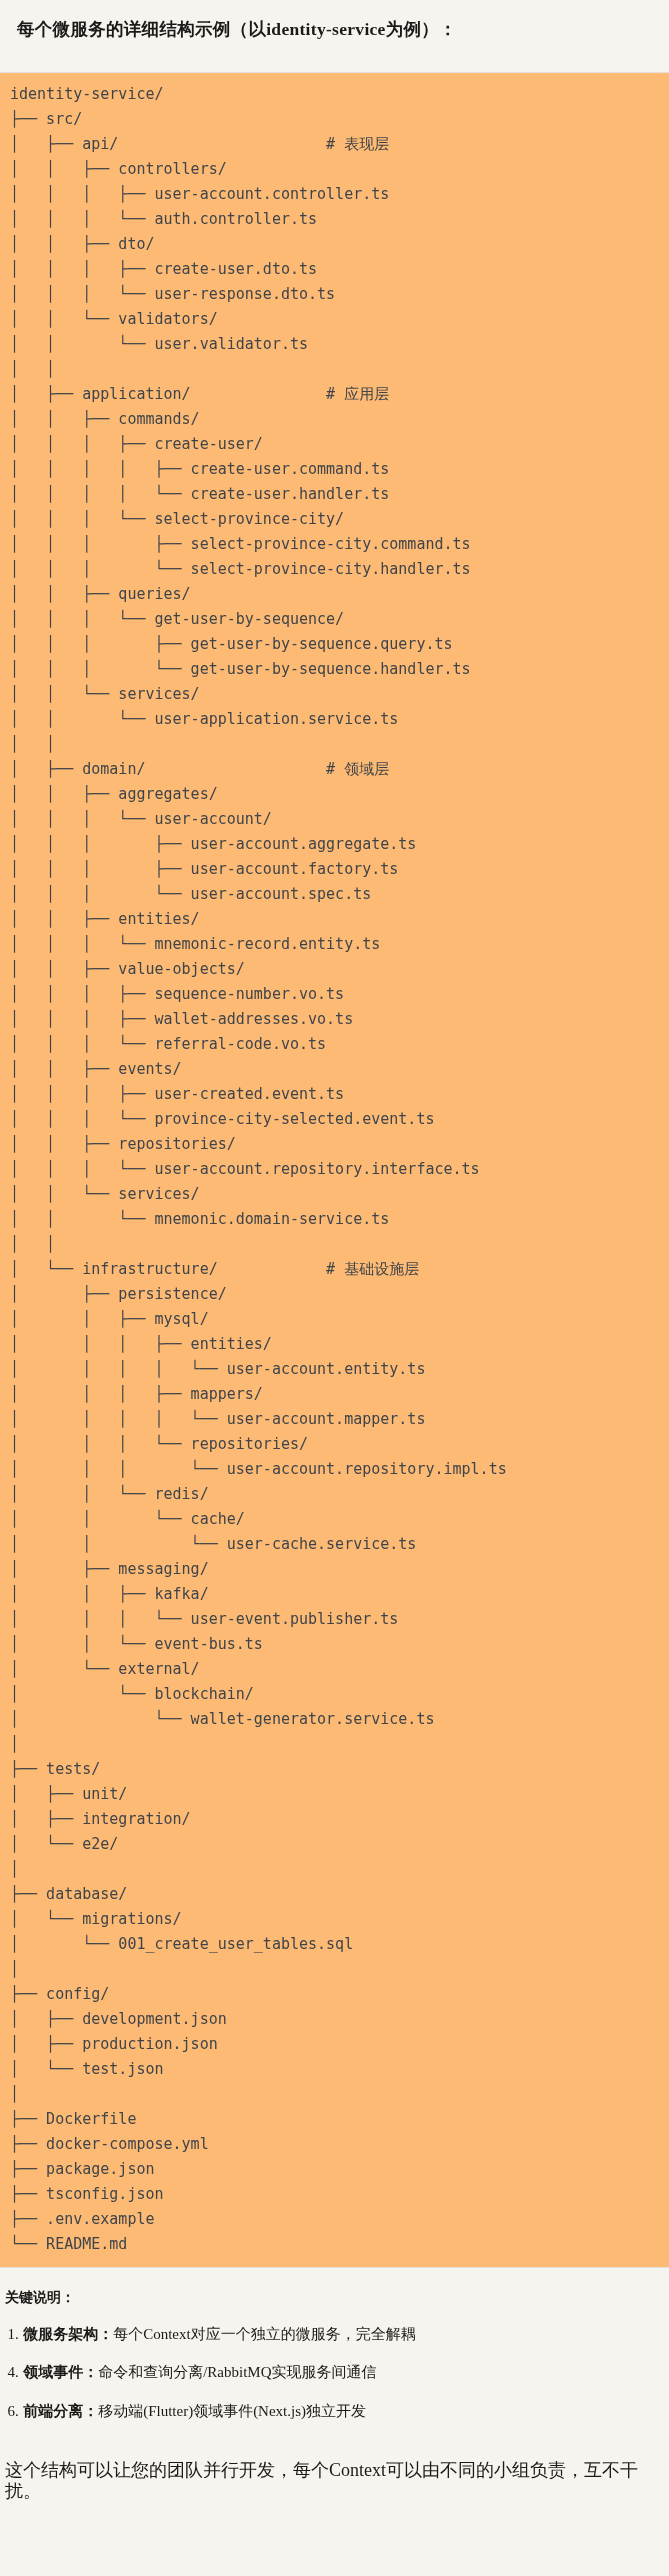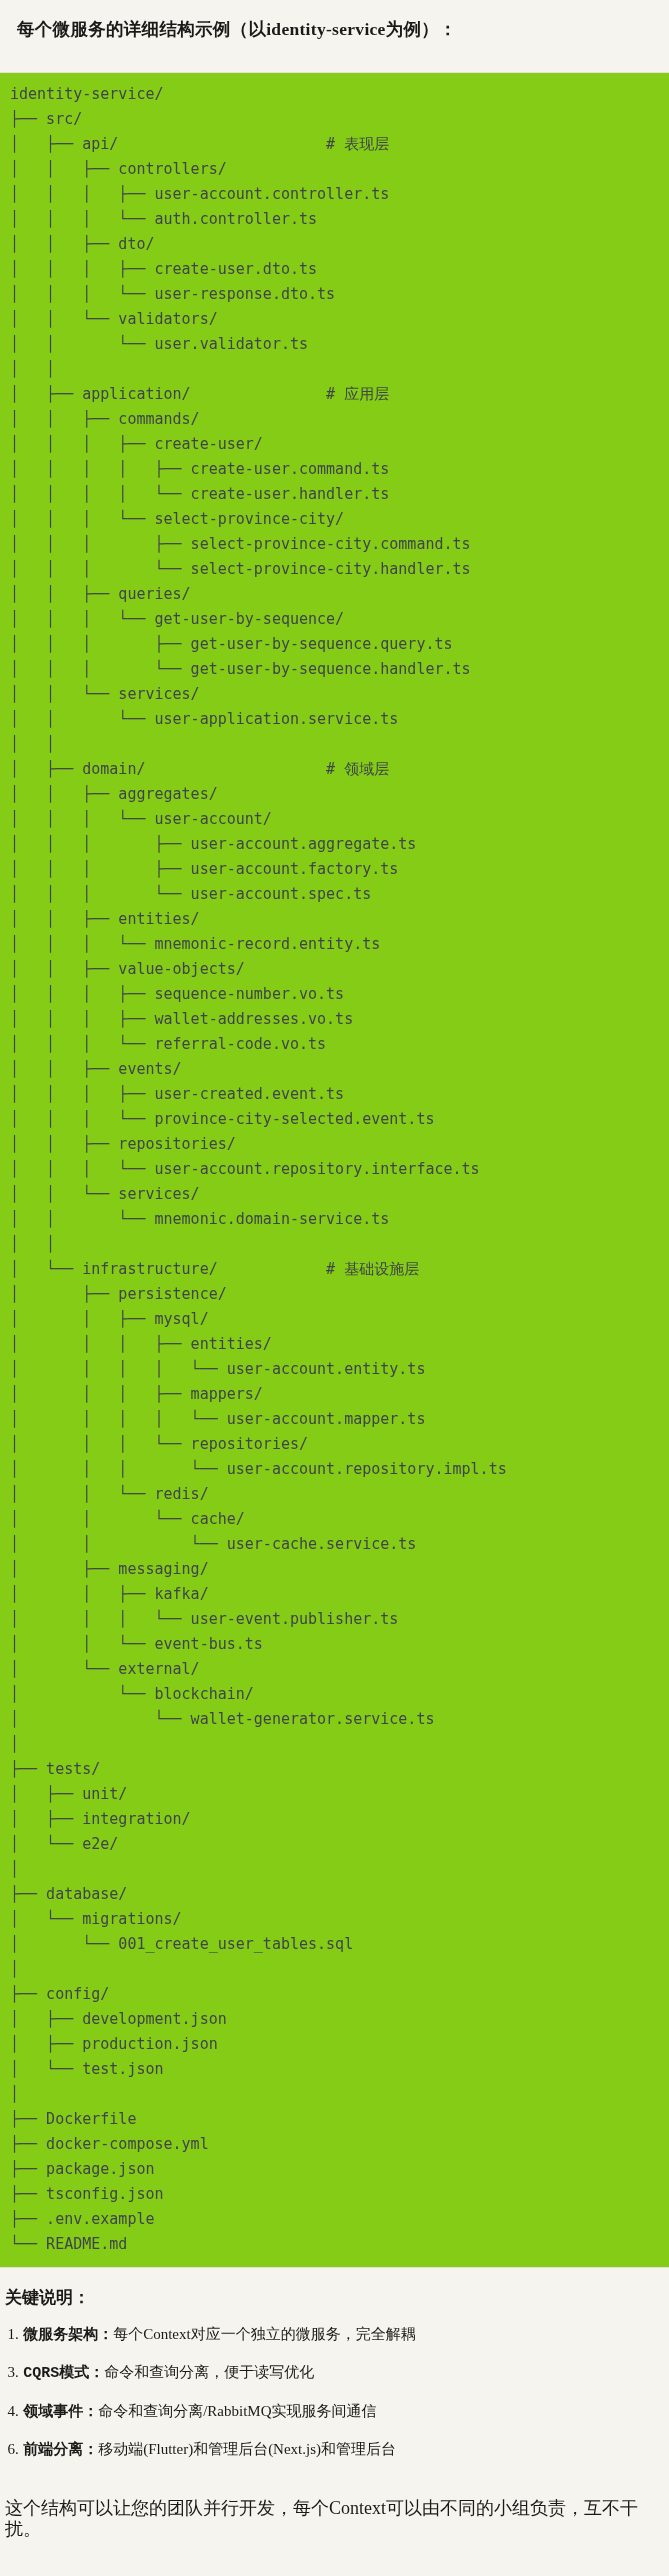--- a/index.html
+++ b/index.html
@@ -18,37 +18,37 @@
   .doc-header h1 {
     margin: 12px;
     font-size: 17.5px;
     line-height: 22.5px;
     font-weight: 700;
     font-family: "Liberation Serif", "DejaVu Serif", serif;
     letter-spacing: 0.3px;
   }
   pre.code-block {
     margin: 0;
-    background: #84cc16;
+    background: #fdba74;
     border-top: 0.6px solid #e3e0d9;
     border-bottom: 0.6px solid #e3e0d9;
     padding: 8.8px 10px 10px 10px;
     font-family: "DejaVu Sans Mono", "Liberation Mono", monospace;
     font-size: 15px;
     line-height: 25px;
     color: #3f444a;
     white-space: pre;
     overflow: hidden;
   }
   .notes {
     padding: 19px 6.3px 16.3px 5px;
   }
   .notes h2 {
     margin: 0 0 15px 0;
-    font-size: 17px;
+    font-size: 14px;
     line-height: 22.5px;
     font-weight: 700;
   }
   .notes ol {
     list-style: none;
     margin: 0;
     padding: 0 0 0 2.5px;
   }
   .notes li {
     font-size: 15px;
@@ -164,25 +164,22 @@
 └── README.md</pre>
 
 <section class="notes">
   <h2>关键说明：</h2>
 
   <ol>
     <li>
       <span class="note-number">1.</span><span class="note-term">微服务架构：</span><span class="note-desc">每个Context对应一个独立的微服务，完全解耦</span>
     </li>
     <li>
-      <span class="note-number">3.</span><span class="note-term">CQRS模式：</span><span class="note-desc">命令和查询分离，便于读写优化</span>
-    </li>
-    <li>
       <span class="note-number">4.</span><span class="note-term">领域事件：</span><span class="note-desc">命令和查询分离/RabbitMQ实现服务间通信</span>
     </li>
     <li>
-      <span class="note-number">6.</span><span class="note-term">前端分离：</span><span class="note-desc">移动端(Flutter)和管理后台(Next.js)和管理后台</span>
+      <span class="note-number">6.</span><span class="note-term">前端分离：</span><span class="note-desc">移动端(Flutter)领域事件(Next.js)独立开发</span>
     </li>
   </ol>
 
   <p class="closing">这个结构可以让您的团队并行开发，每个Context可以由不同的小组负责，互不干扰。</p>
 </section>
 
 
 </body></html>

